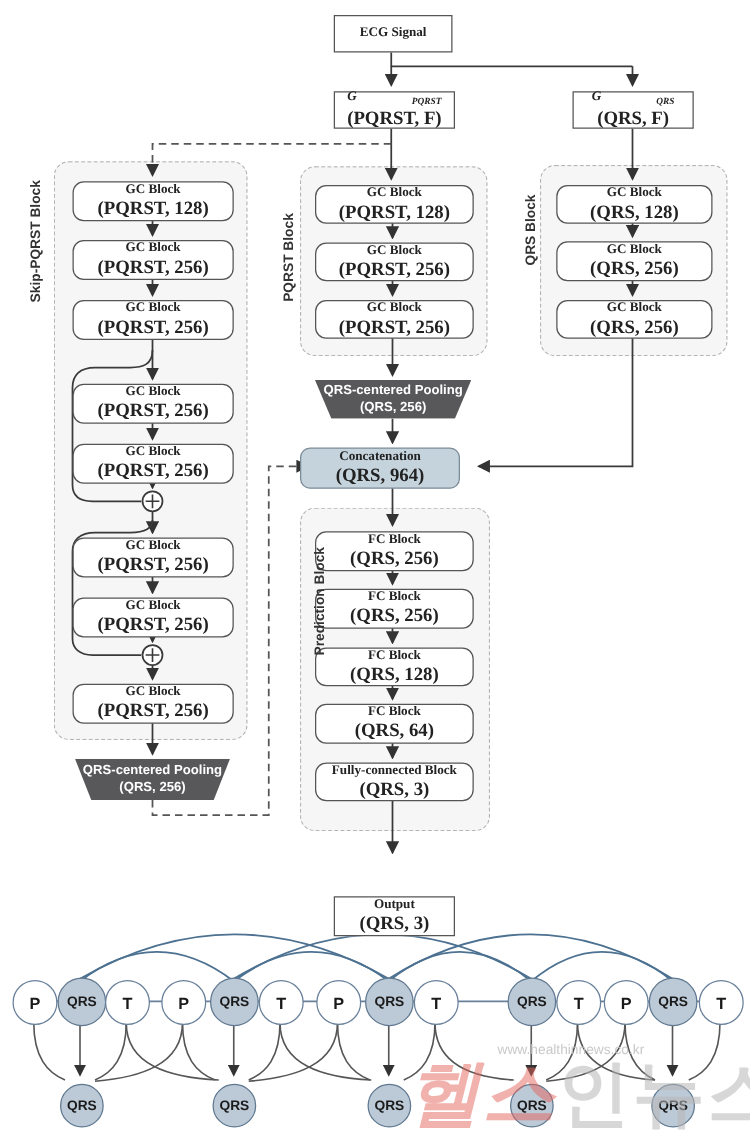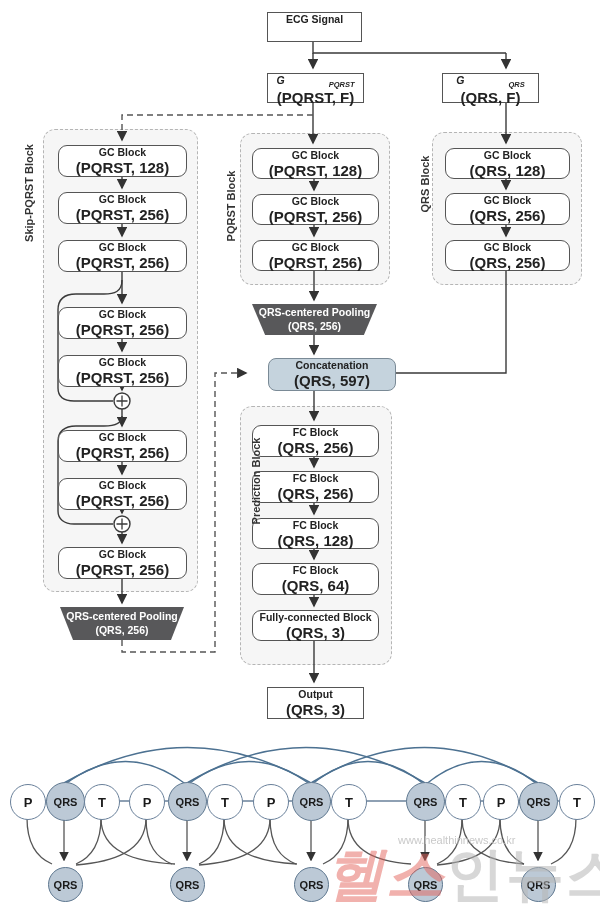--- a/index.html
+++ b/index.html
@@ -10,22 +10,22 @@
   
   .container{
     position:absolute;background:#f6f6f6;border:1.5px dashed #b5b5b5;border-radius:12px;
     z-index:0;
   }
   
   #wires{position:absolute;left:0;top:0;z-index:1;}
   
   .box{
     position:absolute;background:#ffffff;border:1.5px solid #555;z-index:2;
-    display:flex;flex-direction:column;align-items:center;
-    text-align:center;color:#222;
+    display:flex;flex-direction:column;align-items:center;justify-content:center;
+    text-align:center;color:#222;font-family:Liberation Serif, serif;
   }
   .box .l1{font-weight:bold;font-size:10.5px;line-height:1.25;white-space:nowrap;}
   .box .l2{font-weight:bold;font-size:15px;line-height:1.25;white-space:nowrap;}
   .rounded{border-radius:9px;}
   .sharp{border-radius:0;}
   .concat{background:#c5d3dd;border:1.5px solid #7a8a96;border-radius:8px;}
   .trap{
     position:absolute;background:#58585a;color:#fff;z-index:2;
     clip-path:polygon(0 0,100% 0,89.5% 100%,10.5% 100%);
     display:flex;flex-direction:column;align-items:center;justify-content:center;text-align:center;
@@ -162,21 +162,21 @@
 
 <div class="box sharp" style="left:267px;top:12px;width:93px;height:28px;">
   <div class="l1">ECG Signal</div>
 </div>
 
 <div class="box sharp" style="left:267px;top:73px;width:95px;height:28px;">
   <div class="l1"><i><span>G</span></i><sub><i>PQRST</i></sub></div>
   <div class="l2">(PQRST, F)</div>
 </div>
 
-<div class="box sharp" style="left:442px;top:73px;width:95px;height:28px;">
+<div class="box sharp" style="left:458px;top:73px;width:95px;height:28px;">
   <div class="l1"><i><span>G</span></i><sub><i>QRS</i></sub></div>
   <div class="l2">(QRS, F)</div>
 </div>
 
 <div class="box rounded" style="left:58px;top:145px;width:127px;height:30px;">
   <div class="l1">GC Block</div>
     <div class="l2">(PQRST, 128)</div>
 </div>
 <div class="box rounded" style="left:58px;top:192px;width:127px;height:30px;">
   <div class="l1">GC Block</div>
@@ -234,23 +234,23 @@
 </div>
 <div class="box rounded" style="left:445px;top:193px;width:123px;height:30px;">
   <div class="l1">GC Block</div>
     <div class="l2">(QRS, 256)</div>
 </div>
 <div class="box rounded" style="left:445px;top:240px;width:123px;height:29px;">
   <div class="l1">GC Block</div>
     <div class="l2">(QRS, 256)</div>
 </div>
 
-<div class="box concat" style="left:268px;top:358px;width:126px;height:31px;">
+<div class="box concat" style="left:240px;top:358px;width:126px;height:31px;">
   <div class="l1">Concatenation</div>
-    <div class="l2">(QRS, 597)</div>
+    <div class="l2">(QRS, 964)</div>
 </div>
 
 <div class="box rounded" style="left:252px;top:425px;width:125px;height:30px;">
   <div class="l1">FC Block</div>
     <div class="l2">(QRS, 256)</div>
 </div>
 <div class="box rounded" style="left:252px;top:471px;width:125px;height:30px;">
   <div class="l1">FC Block</div>
     <div class="l2">(QRS, 256)</div>
 </div>
@@ -260,21 +260,21 @@
 </div>
 <div class="box rounded" style="left:252px;top:563px;width:125px;height:30px;">
   <div class="l1">FC Block</div>
     <div class="l2">(QRS, 64)</div>
 </div>
 <div class="box rounded" style="left:252px;top:610px;width:125px;height:29px;">
   <div class="l1">Fully-connected Block</div>
     <div class="l2">(QRS, 3)</div>
 </div>
 
-<div class="box sharp" style="left:267px;top:687px;width:95px;height:30px;">
+<div class="box sharp" style="left:267px;top:717px;width:95px;height:30px;">
   <div class="l1">Output</div>
     <div class="l2">(QRS, 3)</div>
 </div>
 
 <div class="rotlabel" style="left:-51px;top:187px;width:160px;">Skip-PQRST Block</div>
 <div class="rotlabel" style="left:171px;top:200px;width:120px;">PQRST Block</div>
 <div class="rotlabel" style="left:365px;top:178px;width:120px;">QRS Block</div>
 <div class="rotlabel" style="left:186px;top:475px;width:140px;">Prediction Block</div>
 
 <div class="node pt" style="left:10px;top:784px;">P</div>

